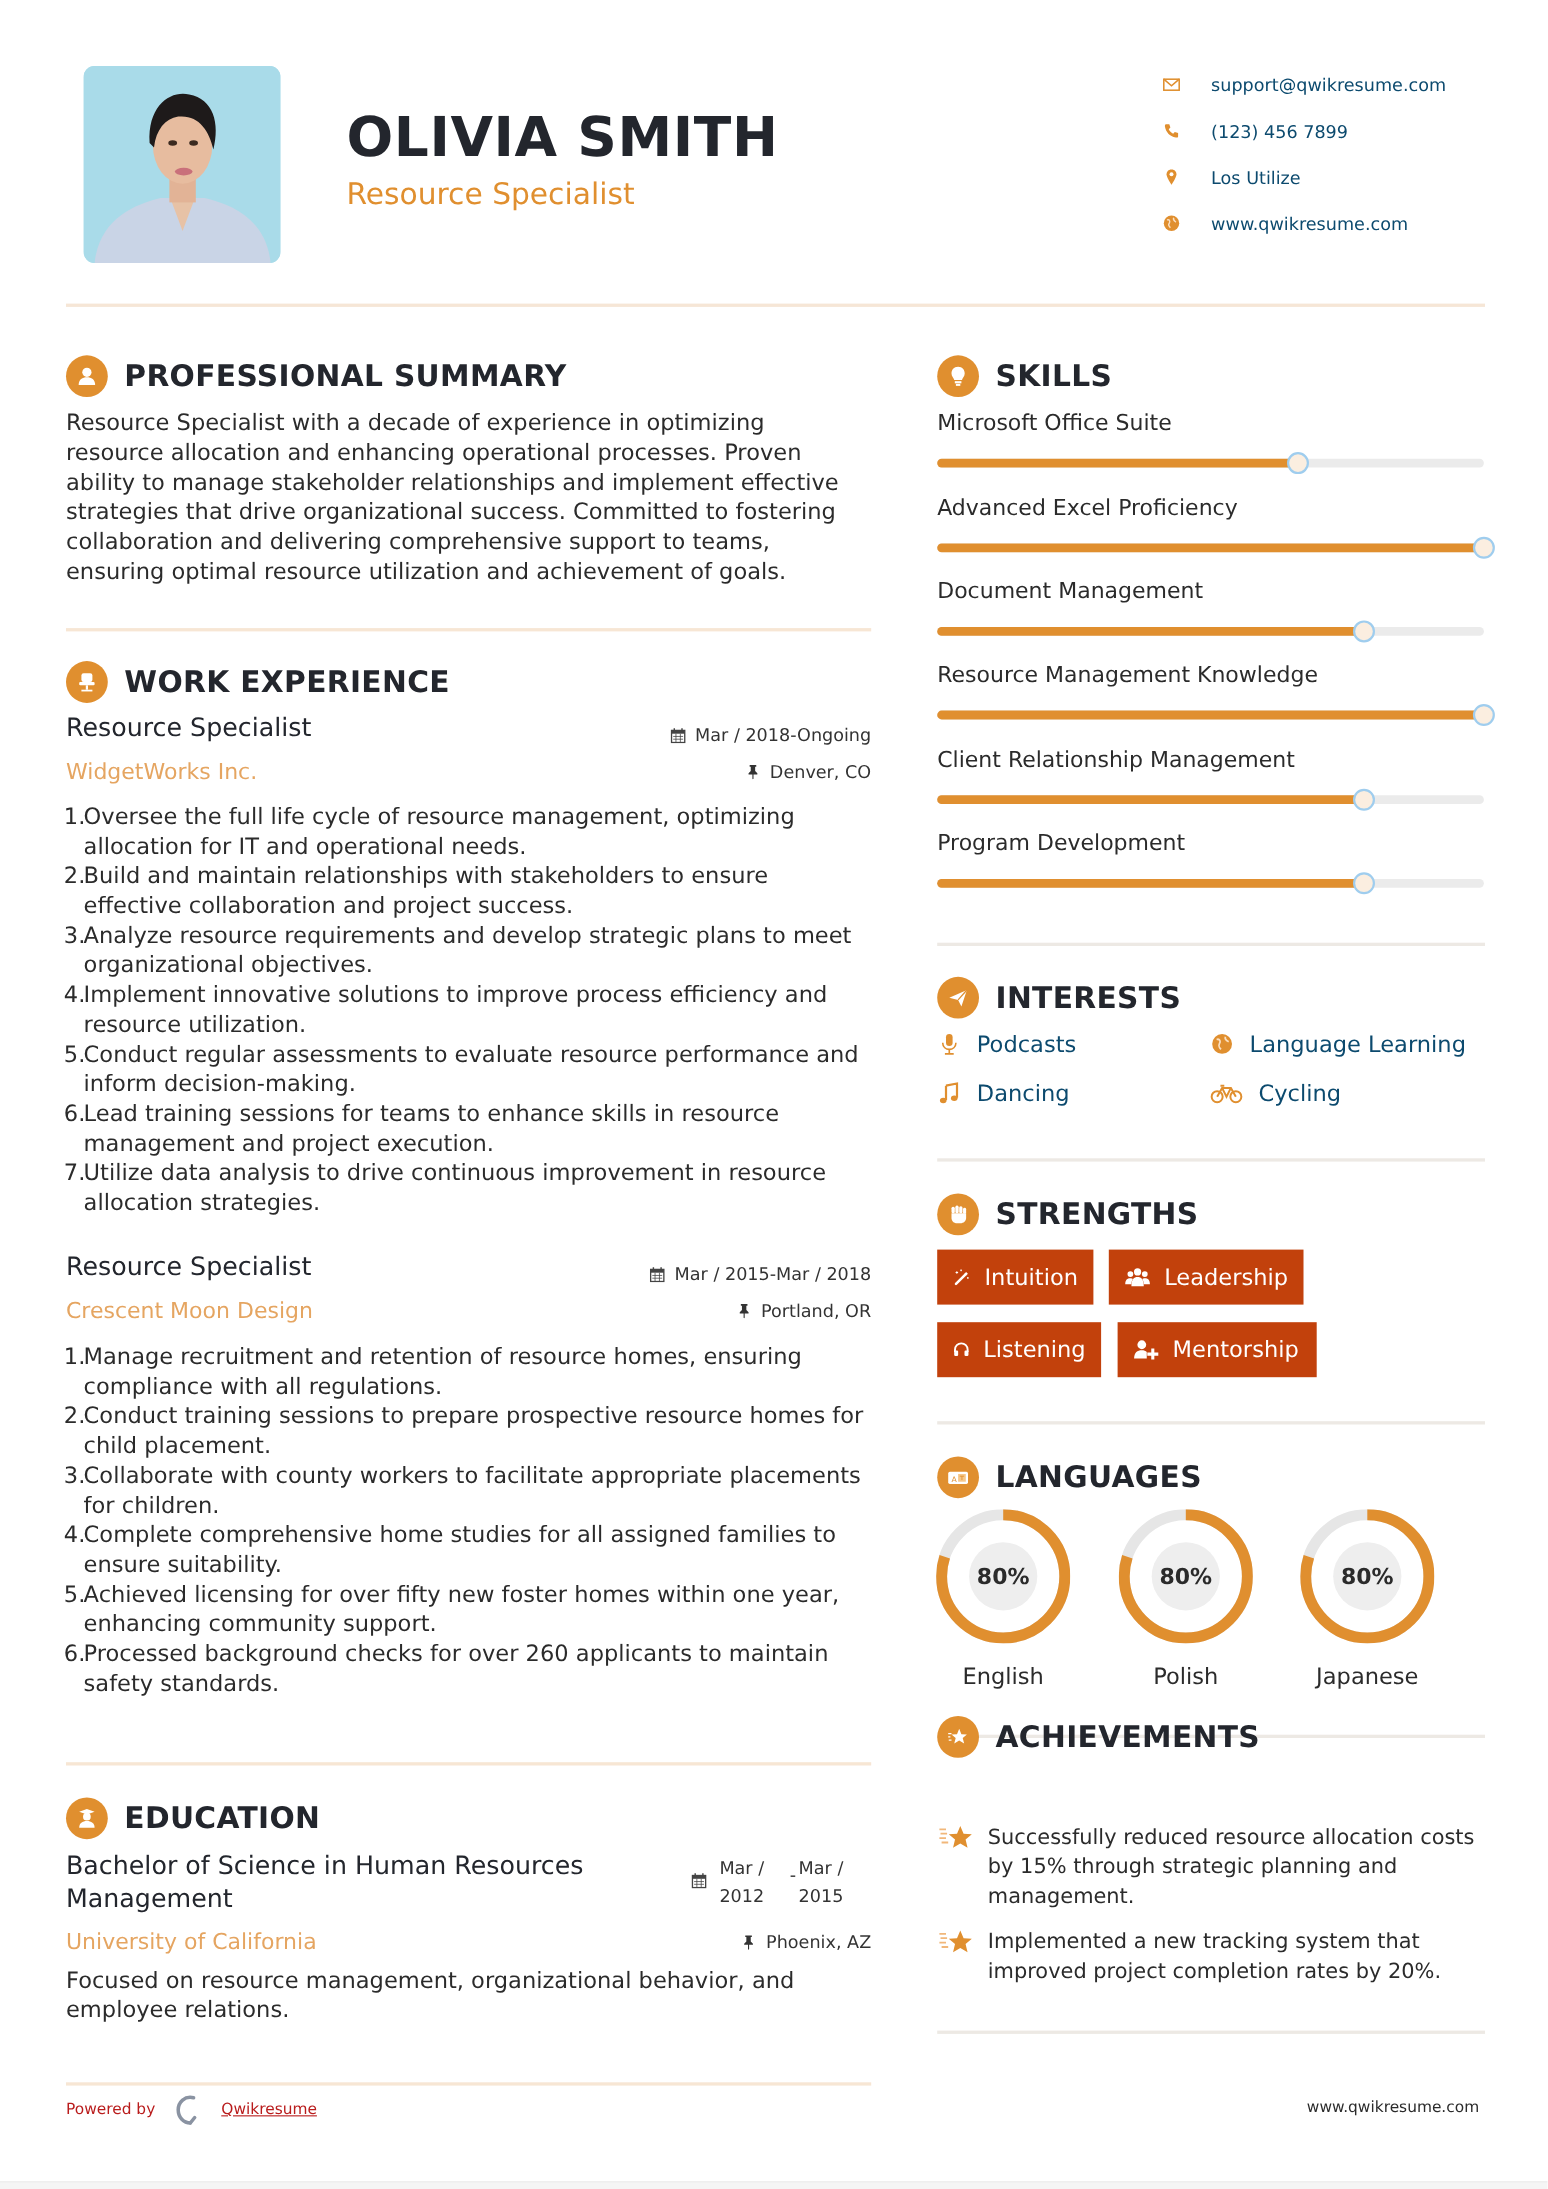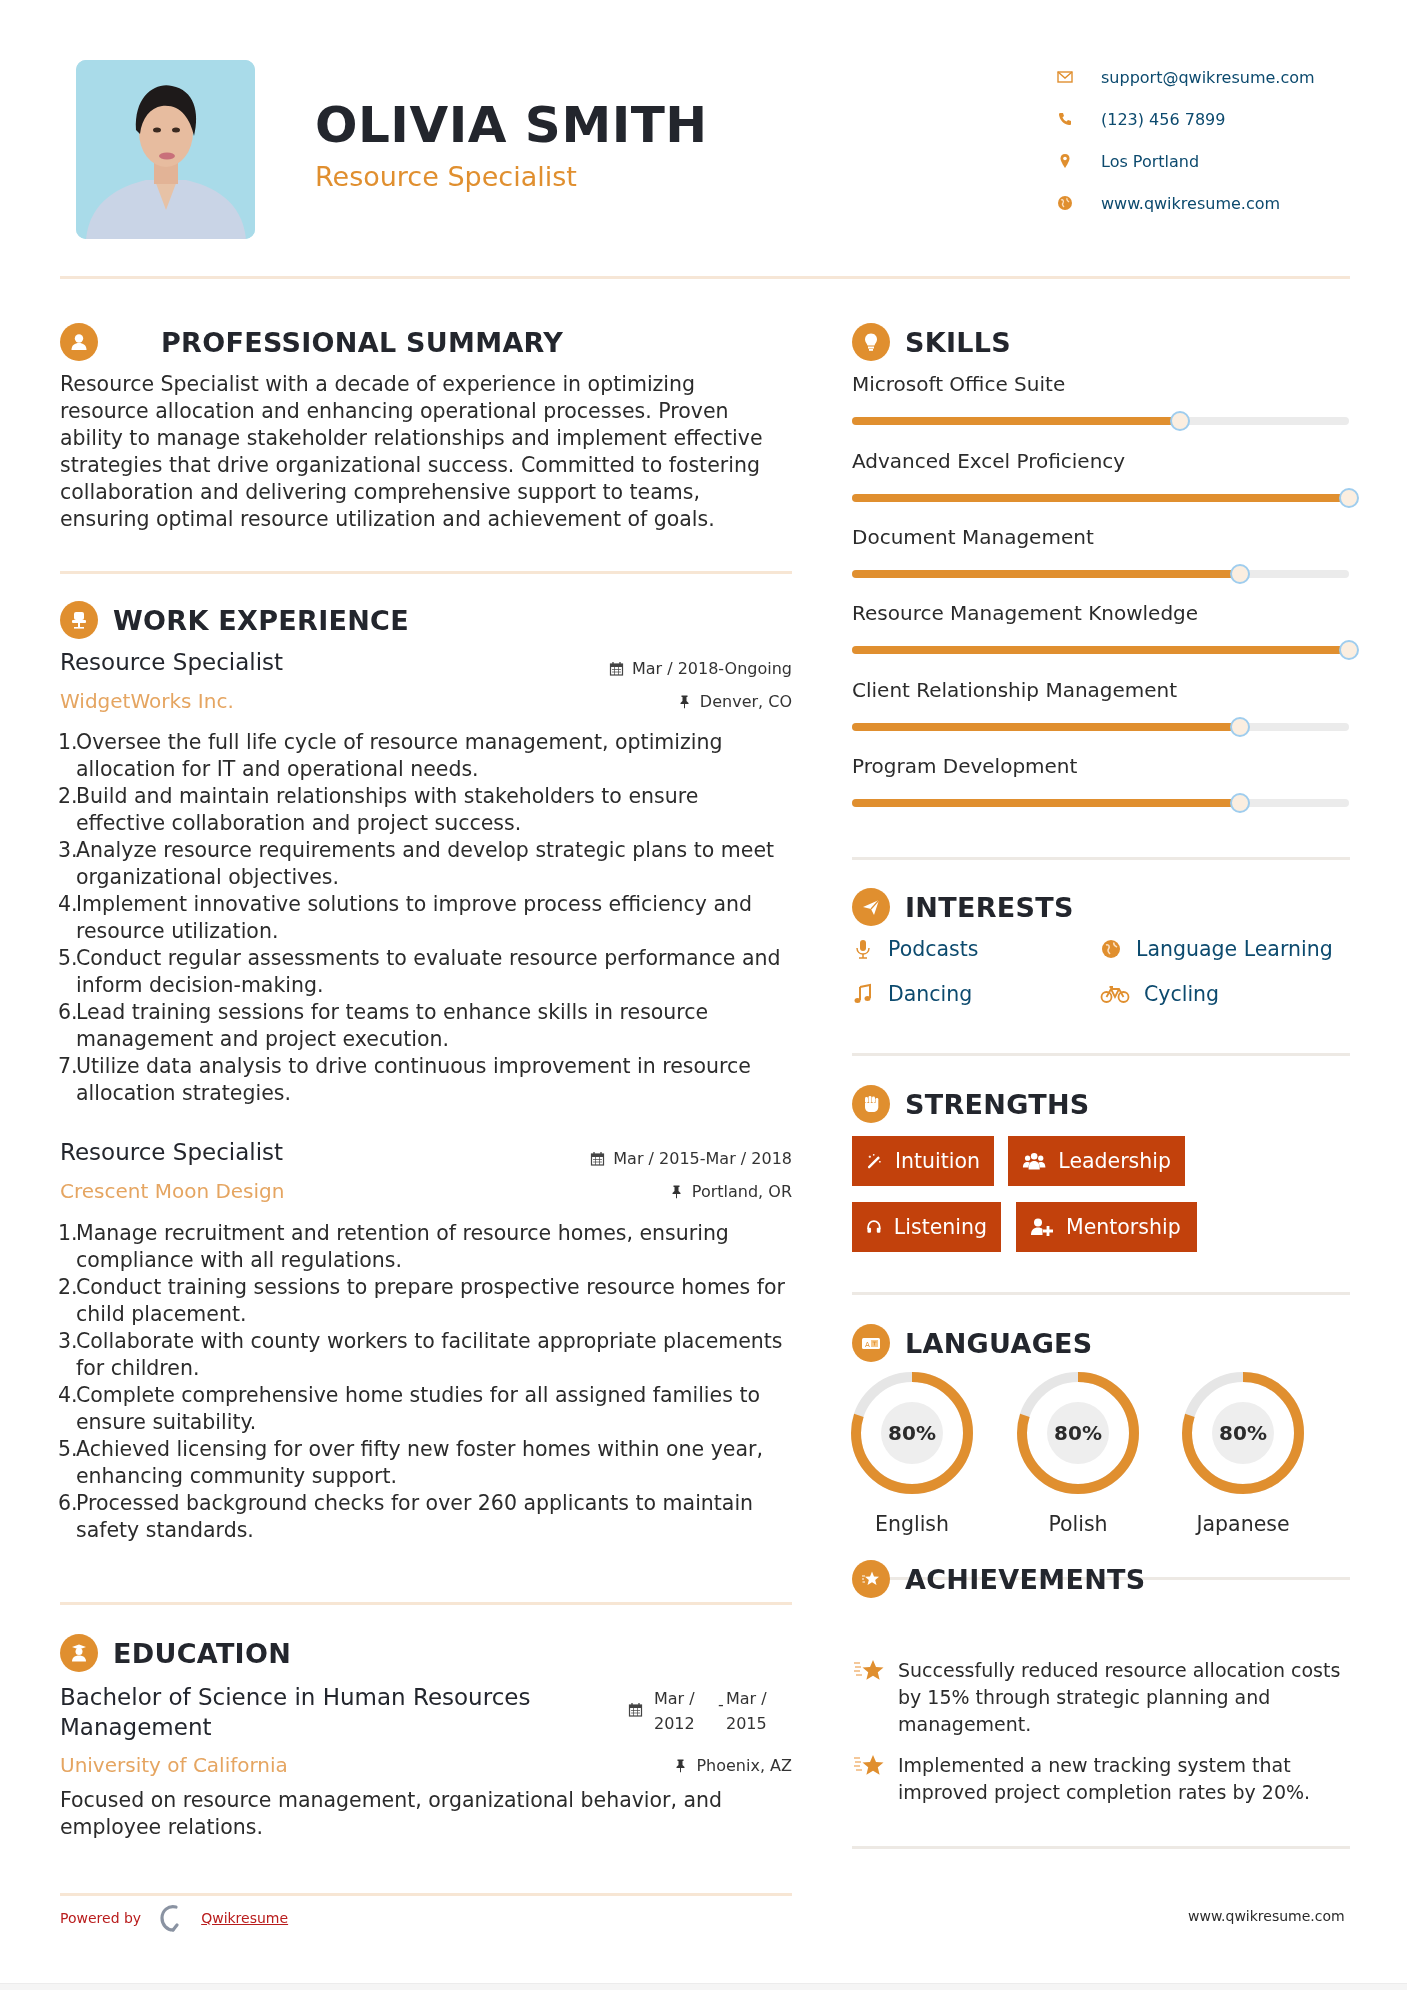--- a/index.html
+++ b/index.html
@@ -115,36 +115,36 @@
       </span>
       <span>(123) 456 7899</span>
     </div>
     <div class="contact-row">
       <span class="ci">
         <svg viewBox="0 0 16 16">
             <path d="M8 1 C5 1 3.5 3 3.5 5.5 C3.5 8.5 8 15 8 15 C8 15 12.5 8.5 12.5 5.5 C12.5 3 11 1 8 1 Z" fill="#e08f2f"></path>
             <circle cx="8" cy="5.5" r="1.8" fill="#fff"></circle>
           </svg>
       </span>
-      <span>Los Portland</span>
+      <span>Los Utilize</span>
     </div>
     <div class="contact-row">
       <span class="ci">
         <svg viewBox="0 0 16 16">
             <circle cx="8" cy="8" r="7" fill="#e08f2f"></circle>
             <path d="M4 5 C6 4 7 6 6 8 C5 9 6 11 7 12 M10 3 C9 5 11 6 12 7" fill="none" stroke="#fbe0c2" stroke-width="1.3"></path>
           </svg>
       </span>
       <span>www.qwikresume.com</span>
     </div>
   </div>
 
   <div class="hdr-divider"></div>
 
-  <div class="sec-head" style="left:60px; top:323px;gap:48px;">
+  <div class="sec-head" style="left:60px; top:323px;">
     <span class="sec-icon">
       <svg viewBox="0 0 22 22">
           <circle cx="11" cy="7.5" r="4.2" fill="#fff"></circle>
           <path d="M3.5 19 C3.5 14 7 12 11 12 C15 12 18.5 14 18.5 19 Z" fill="#fff"></path>
         </svg>
     </span>
     <span class="sec-title">PROFESSIONAL SUMMARY</span>
   </div>
   <div class="para" style="left:60px; top:371px; width:730px;">Resource Specialist with a decade of experience in optimizing resource allocation and enhancing operational processes. Proven ability to manage stakeholder relationships and implement effective strategies that drive organizational success. Committed to fostering collaboration and delivering comprehensive support to teams, ensuring optimal resource utilization and achievement of goals.</div>
 

